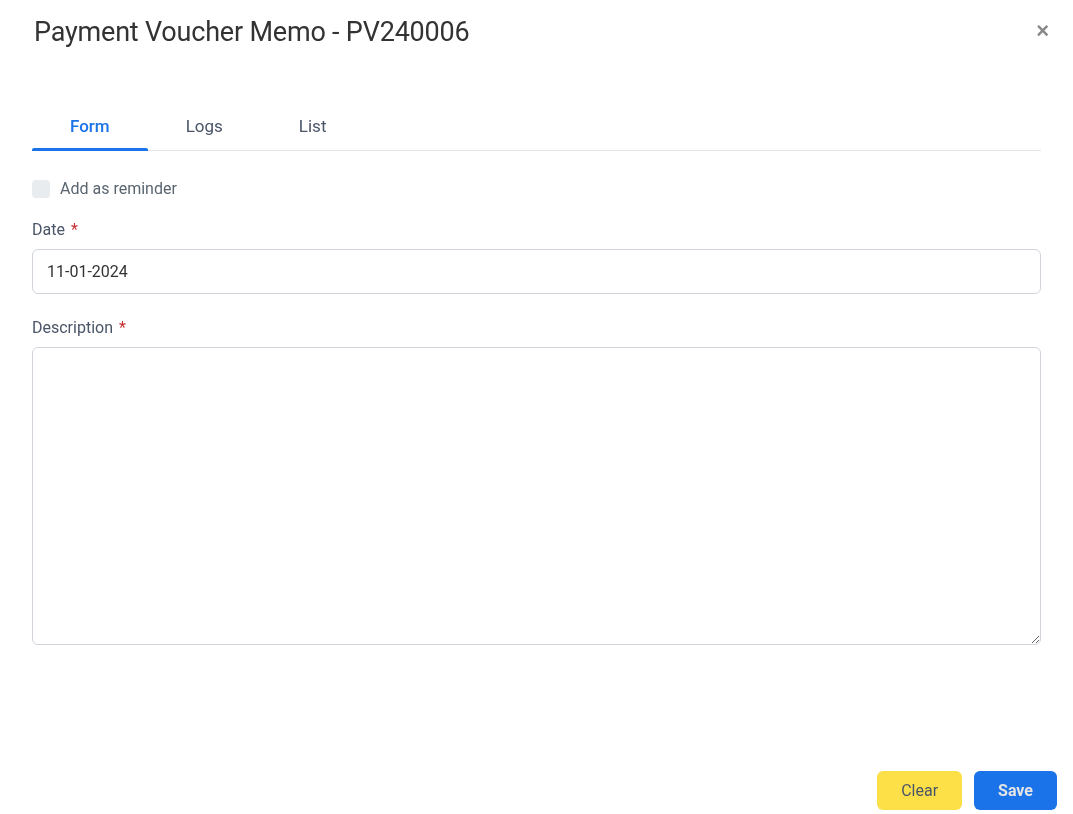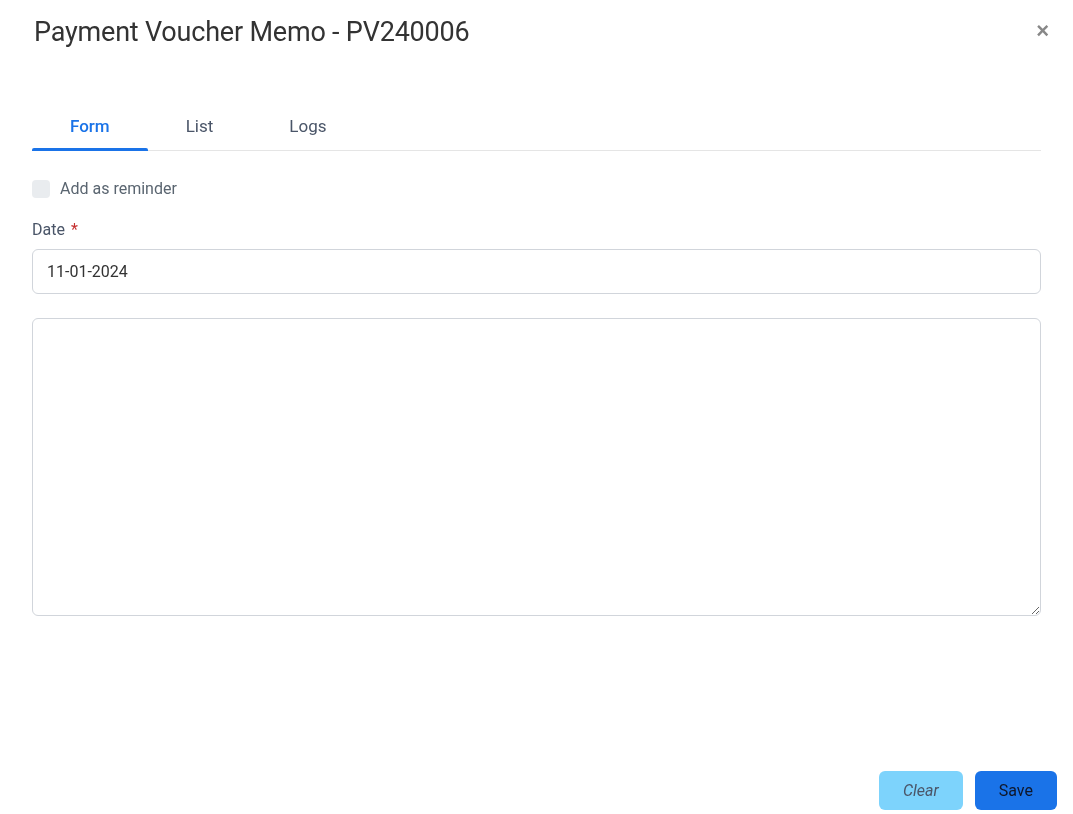--- a/index.html
+++ b/index.html
@@ -137,63 +137,65 @@
     }
     .btn {
       padding: 10px 24px;
       font-size: 16px;
       border-radius: 6px;
       cursor: pointer;
       font-family: inherit;
       border: none;
     }
     .btn-clear {
-      background: #7dd3fc;
+      background: #fde047;
       color: #4a5568;
-      font-style: italic;
     }
     .btn-save {
       background: #1a73e8;
-      color: #0f172a;
-      font-weight: 400;
+      color: #e5e5e5;
+      font-weight: 700;
     }
   </style>
 </head>
 <body>
 
 <div class="modal">
 
   <div class="modal-header">
     <h1 class="modal-title">Payment Voucher Memo - PV240006</h1>
     <button class="close-btn">
       <span>×</span>
     </button>
   </div>
 
   <div class="tabs">
     <button class="tab active">Form</button>
+    <button class="tab">Logs</button>
     <button class="tab">List</button>
-    <button class="tab">Logs</button>
   </div>
 
   <div class="form-content">
 
     <div class="checkbox-row">
       <input type="checkbox" class="checkbox" style="">
       <span class="checkbox-label">Add as reminder</span>
     </div>
 
     <div class="field-group">
       <label class="field-label">
         <span>Date</span><span class="required"> *</span>
       </label>
       <input type="text" class="text-input" value="11-01-2024" style="">
     </div>
 
     <div class="field-group">
+      <label class="field-label">
+        <span>Description</span><span class="required"> *</span>
+      </label>
       <textarea class="textarea-input" style=""></textarea>
     </div>
 
   </div>
 
   <div class="footer">
     <button class="btn btn-clear">Clear</button>
     <button class="btn btn-save">Save</button>
   </div>
 

